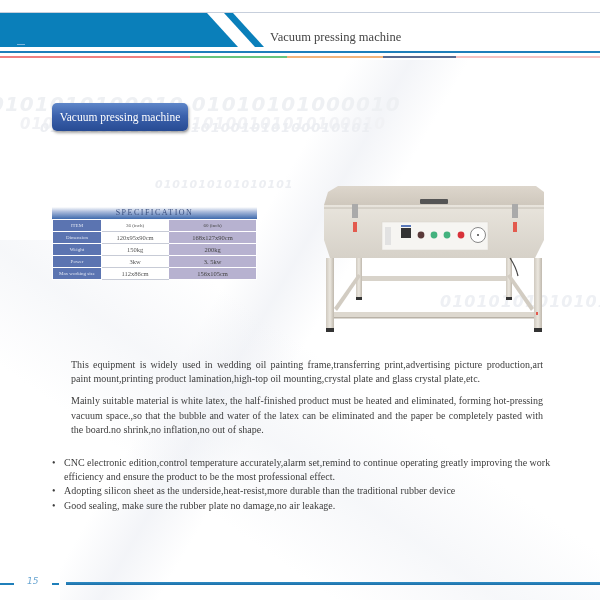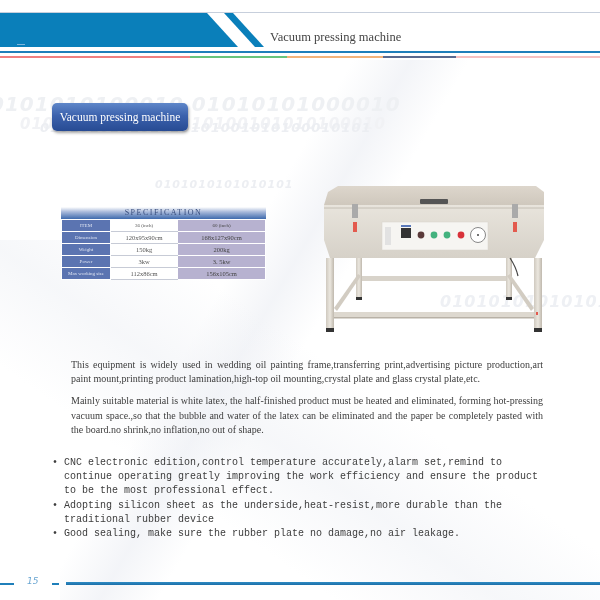--- a/index.html
+++ b/index.html
@@ -26,38 +26,38 @@
 
   
   .badge { position: absolute; left: 52px; top: 103px; width: 136px; height: 28px;
     border-radius: 5px;
     background: linear-gradient(#5f87c9 0%, #3c62ad 45%, #274b93 100%);
     box-shadow: 1px 2px 3px rgba(0,0,0,0.35);
     color: #fff; font-size: 11.5px; text-align: center; line-height: 28px;
     font-family: "Liberation Serif", serif; }
 
   
-  .spec { position: absolute; left: 61px; top: 207px; width: 205px; }
+  .spec { position: absolute; left: 52px; top: 207px; width: 205px; }
   .spec-head { height: 12px; background: linear-gradient(#ffffff 0%, #a9badb 40%, #3e6aad 100%);
     text-align: center; font-size: 8px; line-height: 12px; color: #3a4f7e; letter-spacing: 1.5px; font-family: "Liberation Serif", serif; }
   .spec table { width: 100%; border-collapse: collapse; table-layout: fixed; }
   .spec td { height: 12px; font-size: 6.5px; text-align: center; border: 1px solid #ffffff; padding: 0; line-height: 11px; }
   .spec td.lab { background: #5b74b1; color: #dfe5f2; width: 49px; font-size: 5px; }
   .spec td.c1 { background: #ffffff; color: #555; width: 67px; border-bottom: 1px solid #c7cbd6; }
   .spec td.c2 { background: #b7b2d0; color: #444; }
   .spec tr:first-child td.c1, .spec tr:first-child td.c2 { font-size: 5px; }
 
   
   .machine { position: absolute; left: 310px; top: 172px; width: 240px; height: 165px; }
 
   
   .body-text { position: absolute; left: 63px; top: 350px; width: 488px; font-size: 10px; line-height: 14.2px; color: #3d3d3d; text-align: justify; font-family: "Liberation Serif", serif; }
   .body-text p { margin: 8px; }
   .bullets { position: absolute; left: 50px; top: 456px; width: 501px; font-size: 10px; line-height: 14.2px; color: #3d3d3d; list-style: none; font-family: "Liberation Serif", serif; }
-  .bullets li { position: relative; padding-left: 14px; font-family: Liberation Mono, monospace; }
+  .bullets li { position: relative; padding-left: 14px; }
   .bullets li::before { content: "•"; position: absolute; left: 2px; top: 0; }
 
   
   .ftr-line-left { position: absolute; left: 0; top: 583px; width: 14px; height: 2px; background: #1f7fba; }
   .ftr-page { position: absolute; left: 27px; top: 576px; font-size: 9px; font-style: italic; color: #6aa6d2; font-family: "DejaVu Sans", sans-serif; }
   .ftr-dash { position: absolute; left: 52px; top: 583px; width: 7px; height: 2px; background: #1f7fba; }
   .ftr-line { position: absolute; left: 66px; top: 582px; width: 534px; height: 3px; background: linear-gradient(#2f8bc4, #1b6fa8); }
 </style>
 </head>
 <body>

